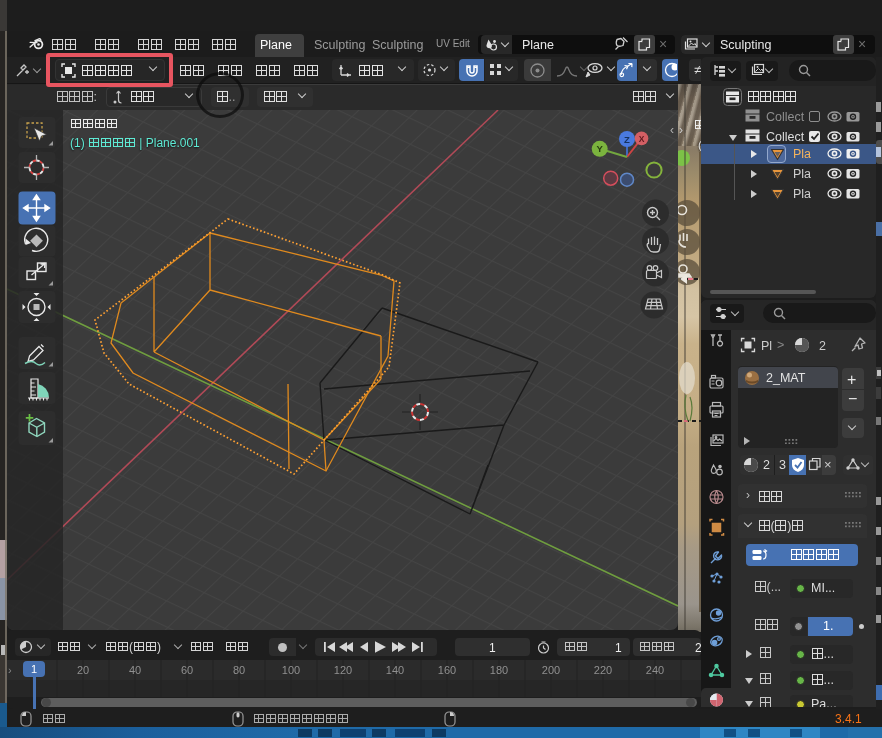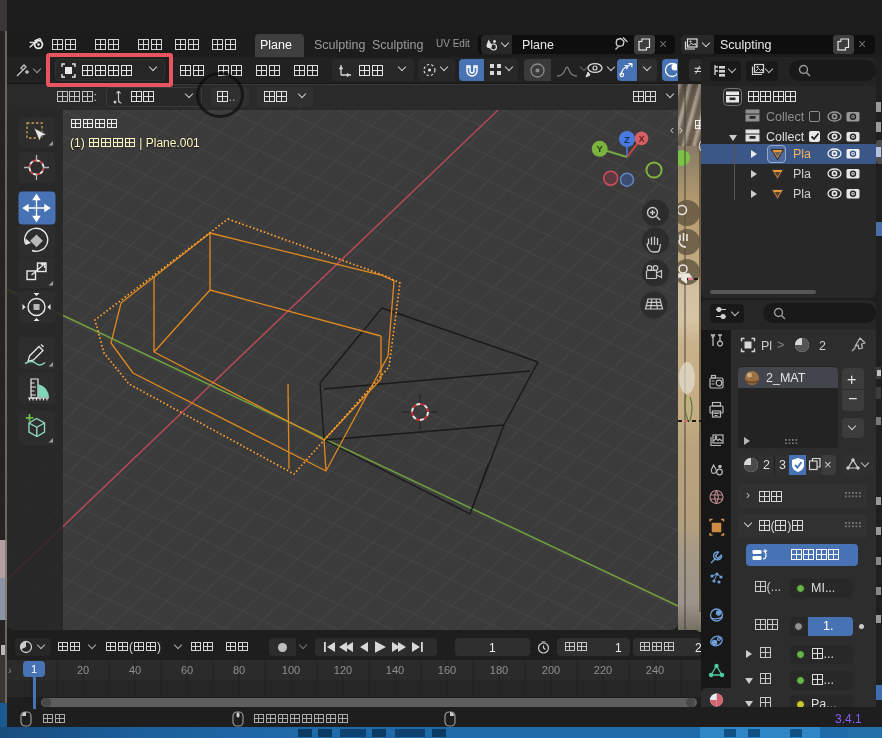--- a/index.html
+++ b/index.html
@@ -215,21 +215,21 @@
   <path d="M21 341 h21 M22.5 341 v2.5 M26 341 v2.5 M29.5 341 v2.5 M33 341 v2.5 M36.5 341 v2.5 M40 341 v2.5" stroke="#e8e8e8" stroke-width="1.1" fill="none"></path>
         </g>
 
   <g stroke="#8fd6bd" stroke-width="1.4" fill="none">
           <path d="M22 366 l7.5 -4.5 l8 4.5 l0 9 l-7.5 4.5 l-8 -4.5 Z M22 366 l7.8 4.3 l7.7 -4.3 M29.8 370.3 v9.2"></path>
   <path d="M22.5 357 v7.5 M18.8 360.8 h7.5" stroke="#6abf45" stroke-width="1.7"></path>
         </g>
 </svg>
 
 <div class="abs" style="left:63px;top:60px;font-size:12px;color:#ececec;text-shadow:0 1px 2px rgba(0,0,0,.8)"><i class="g"></i><i class="g"></i><i class="g"></i><i class="g"></i></div>
-<div class="abs" style="left:63px;top:79px;font-size:12px;color:#fef9c3;text-shadow:0 1px 2px rgba(0,0,0,.8)">(1) <i class="g"></i><i class="g"></i><i class="g"></i><i class="g"></i> | Plane.001</div>
+<div class="abs" style="left:63px;top:79px;font-size:12px;color:#5eead4;text-shadow:0 1px 2px rgba(0,0,0,.8)">(1) <i class="g"></i><i class="g"></i><i class="g"></i><i class="g"></i> | Plane.001</div>
 <div class="abs" style="left:663px;top:66px;font-size:12px;color:#b5b5b5">‹</div>
 </div>
 
 <div class="abs" id="vph1" style="left:7px;top:57px;width:671px;height:27px;background:#212121;border-bottom:1px solid #161616">
 
   <svg class="abs" style="left:8px;top:6px" width="17" height="15" viewBox="0 0 17 15">
     <path d="M2 13 L8 7 M6 5 l3 -3 l2 2 l-3 3 Z M10 9 h4 M12 7 v4" stroke="#c8c8c8" stroke-width="1.3" fill="none"></path>
   </svg>
   <div class="abs chev" style="left:27px;top:12px;color:#999"></div>
 
@@ -821,21 +821,21 @@
   <div class="abs" style="left:35px;top:3px;font-size:12px;color:#ababab"><i class="g"></i><i class="g"></i></div>
   <svg class="abs" style="left:225px;top:2px" width="12" height="16" viewBox="0 0 12 16">
         <rect x="1" y="1" width="10" height="14" rx="4" fill="none" stroke="#999" stroke-width="1.2"></rect>
         <rect x="4.5" y="1.5" width="3" height="5" rx="1.4" fill="#ccc"></rect>
       </svg>
   <div class="abs" style="left:246px;top:3px;font-size:12px;color:#ababab"><i class="g"></i><i class="g"></i><i class="g"></i><i class="g"></i><i class="g"></i><i class="g"></i><i class="g"></i><i class="g"></i></div>
   <svg class="abs" style="left:437px;top:2px" width="12" height="16" viewBox="0 0 12 16">
         <rect x="1" y="1" width="10" height="14" rx="4" fill="none" stroke="#999" stroke-width="1.2"></rect>
         <path d="M6 1 q4 0 4 4 h-4 Z" fill="#ccc"></path>
       </svg>
-  <div class="abs" style="left:828px;top:3px;font-size:12px;color:#8b5cf6">3.4.1</div>
+  <div class="abs" style="left:828px;top:3px;font-size:12px;color:#f97316">3.4.1</div>
 </div>
 
 <div class="abs" style="left:0;top:727px;width:882px;height:11px;background:linear-gradient(90deg,#174d7d 0,#1b5f9c 140px,#1f6aa8 300px,#1f6aa8 100%)">
   <div class="abs" style="left:298px;top:2px;width:14px;height:8px;background:#0d3a62"></div>
   <div class="abs" style="left:318px;top:2px;width:14px;height:8px;background:#0d3a62"></div>
   <div class="abs" style="left:340px;top:2px;width:26px;height:8px;background:#0e4070"></div>
   <div class="abs" style="left:372px;top:2px;width:14px;height:8px;background:#0d3a62"></div>
   <div class="abs" style="left:395px;top:2px;width:30px;height:8px;background:#0e4070"></div>
   <div class="abs" style="left:432px;top:2px;width:14px;height:8px;background:#0d3a62"></div>
   <div class="abs" style="left:700px;top:0;width:120px;height:11px;background:#2e86c4"></div>

